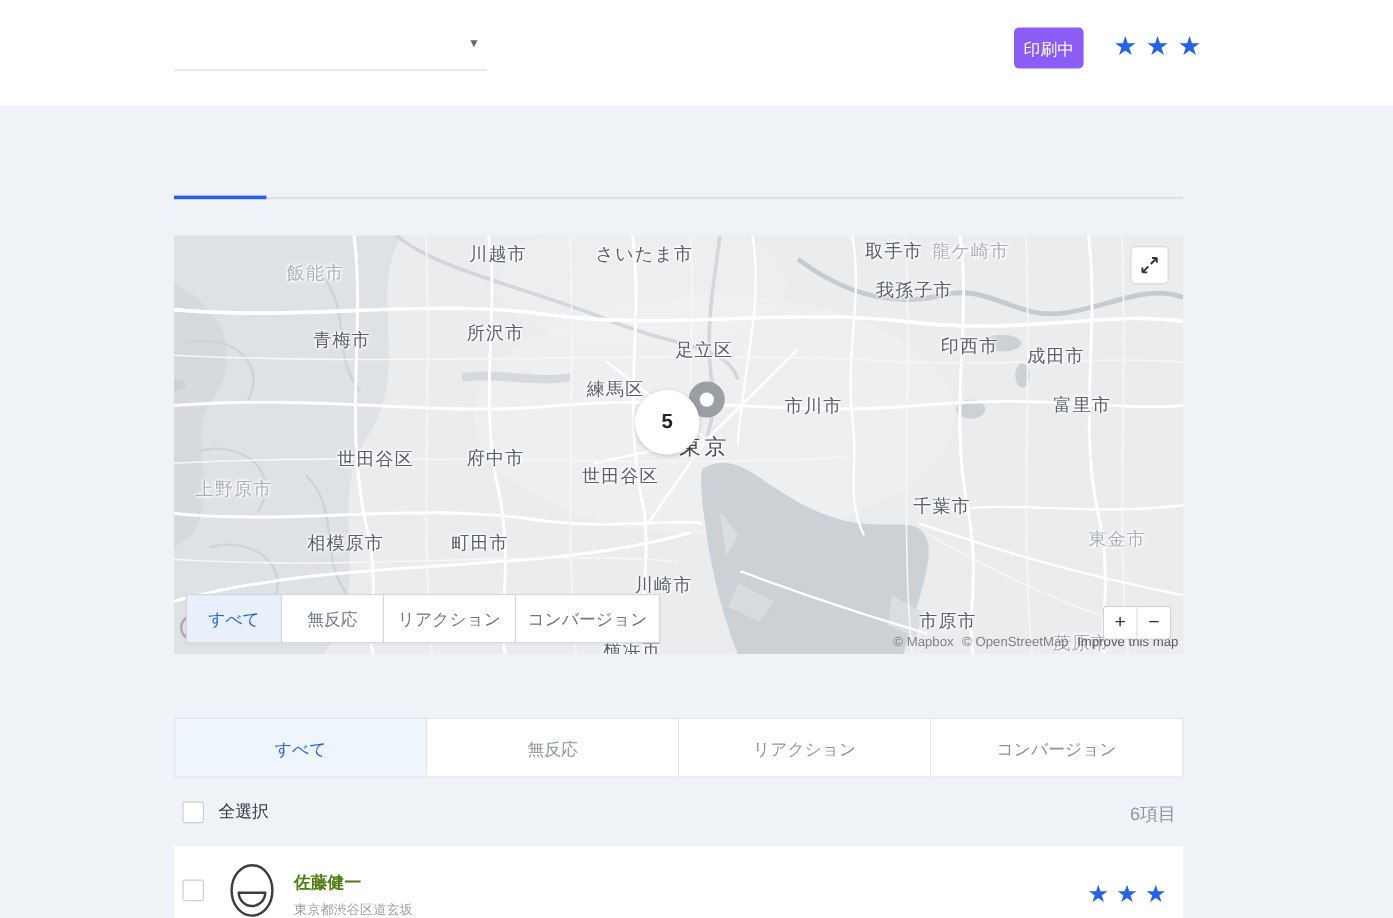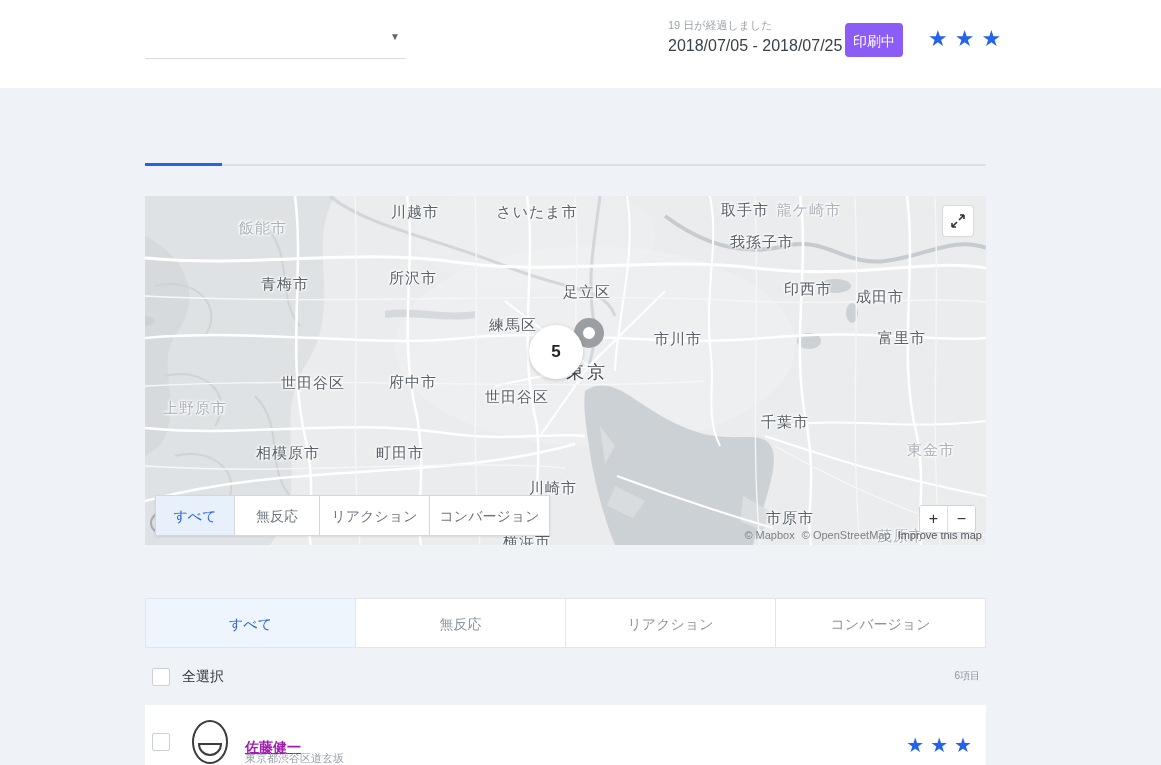--- a/index.html
+++ b/index.html
@@ -49,43 +49,39 @@
   .segments{position:absolute;left:145px;top:598px;width:841px;height:50px;display:flex;}
   .segment-cell{flex:1;border:1px solid #e2e5e9;border-left:none;background:#fff;text-align:center;line-height:50px;font-size:14px;color:#8b949e;box-sizing:border-box;cursor:pointer;}
   .segment-cell:first-child{border-left:1px solid #e2e5e9;}
   .segment-cell.active{background:#eff5fc;color:#2563eb;}
 
   
   .select-row{position:absolute;left:145px;top:664px;width:841px;height:30px;}
   .checkbox{display:inline-block;width:16px;height:16px;border:1px solid #ccd0d6;border-radius:2px;background:#fff;vertical-align:middle;cursor:pointer;}
   .select-row .checkbox{position:absolute;left:7px;top:4px;}
   .select-all-label{position:absolute;left:37px;top:4px;font-size:14px;color:#30353c;}
-  .item-count{position:absolute;right:6px;top:5px;font-size:10px;color:#8b94a2;}
+  .item-count{position:absolute;right:6px;top:5px;font-size:15px;color:#8b94a2;}
 
   
   .list{position:absolute;left:145px;top:705px;width:841px;}
   .list-item{position:relative;height:80px;background:#fff;border-bottom:1px solid #eceef1;}
   .list-item .checkbox{position:absolute;left:7px;top:28px;}
   .avatar{position:absolute;left:45px;top:13px;width:40px;height:48px;}
-  .li-name{position:absolute;left:100px;top:34px;font-size:14px;font-weight:bold;color:#a21caf;text-decoration:underline;}
+  .li-name{position:absolute;left:100px;top:22px;font-size:14px;font-weight:bold;color:#4d7c0f;}
   .li-address{position:absolute;left:100px;top:46px;font-size:11px;color:#9aa1aa;}
   .li-stars{position:absolute;right:8px;top:28px;font-size:20px;color:#2563eb;letter-spacing:6px;white-space:nowrap;}
 </style>
 </head>
 <body>
 
 <div id="app">
 
   <div class="header">
     <div class="campaign-select">
       <div class="caret">▼</div>
-    </div>
-    <div class="period">
-      <div class="elapsed">19 日が経過しました</div>
-      <div class="range">2018/07/05 - 2018/07/25</div>
     </div>
     <button class="print-btn">印刷中</button>
     <div class="header-stars">★★★</div>
   </div>
 
   <div class="tabs-line">
     <div class="active-seg"></div>
   </div>
 
   <div class="map">

